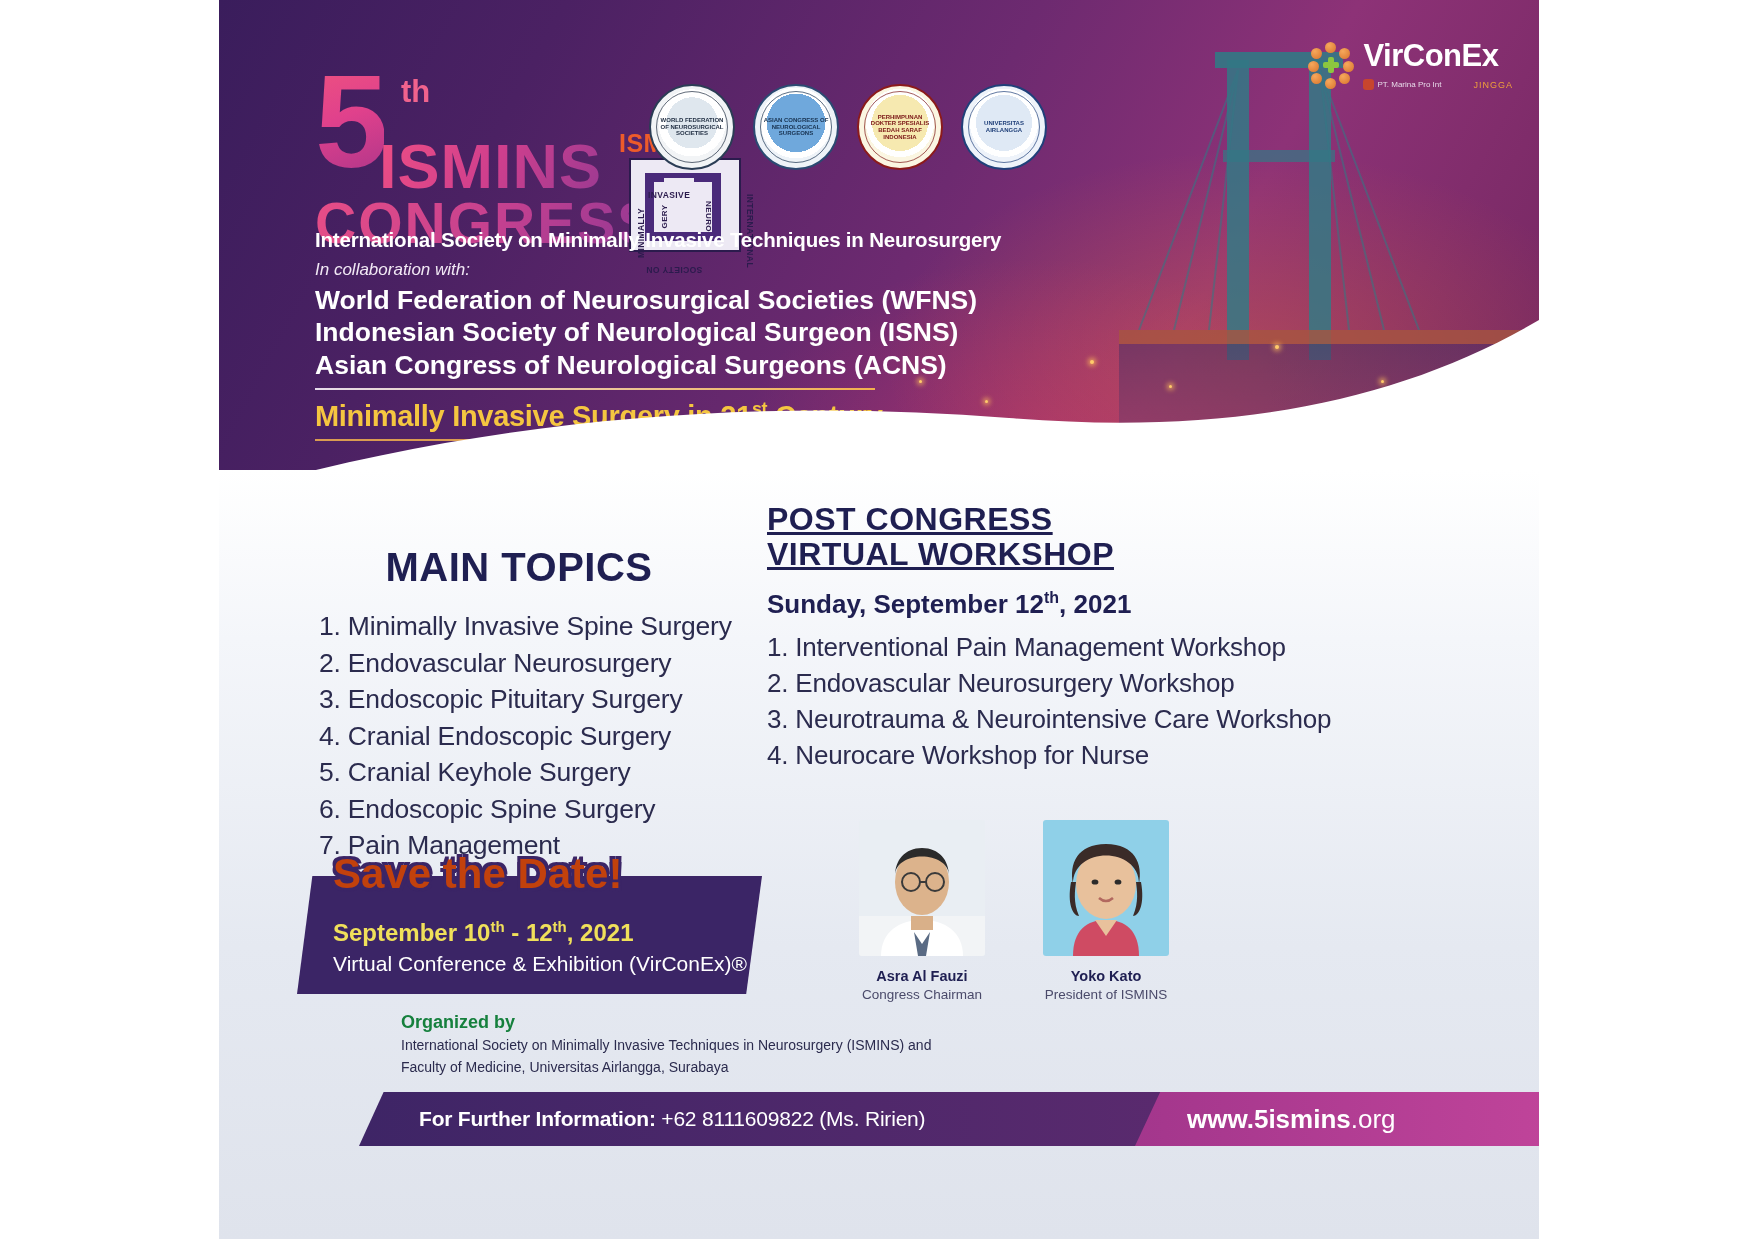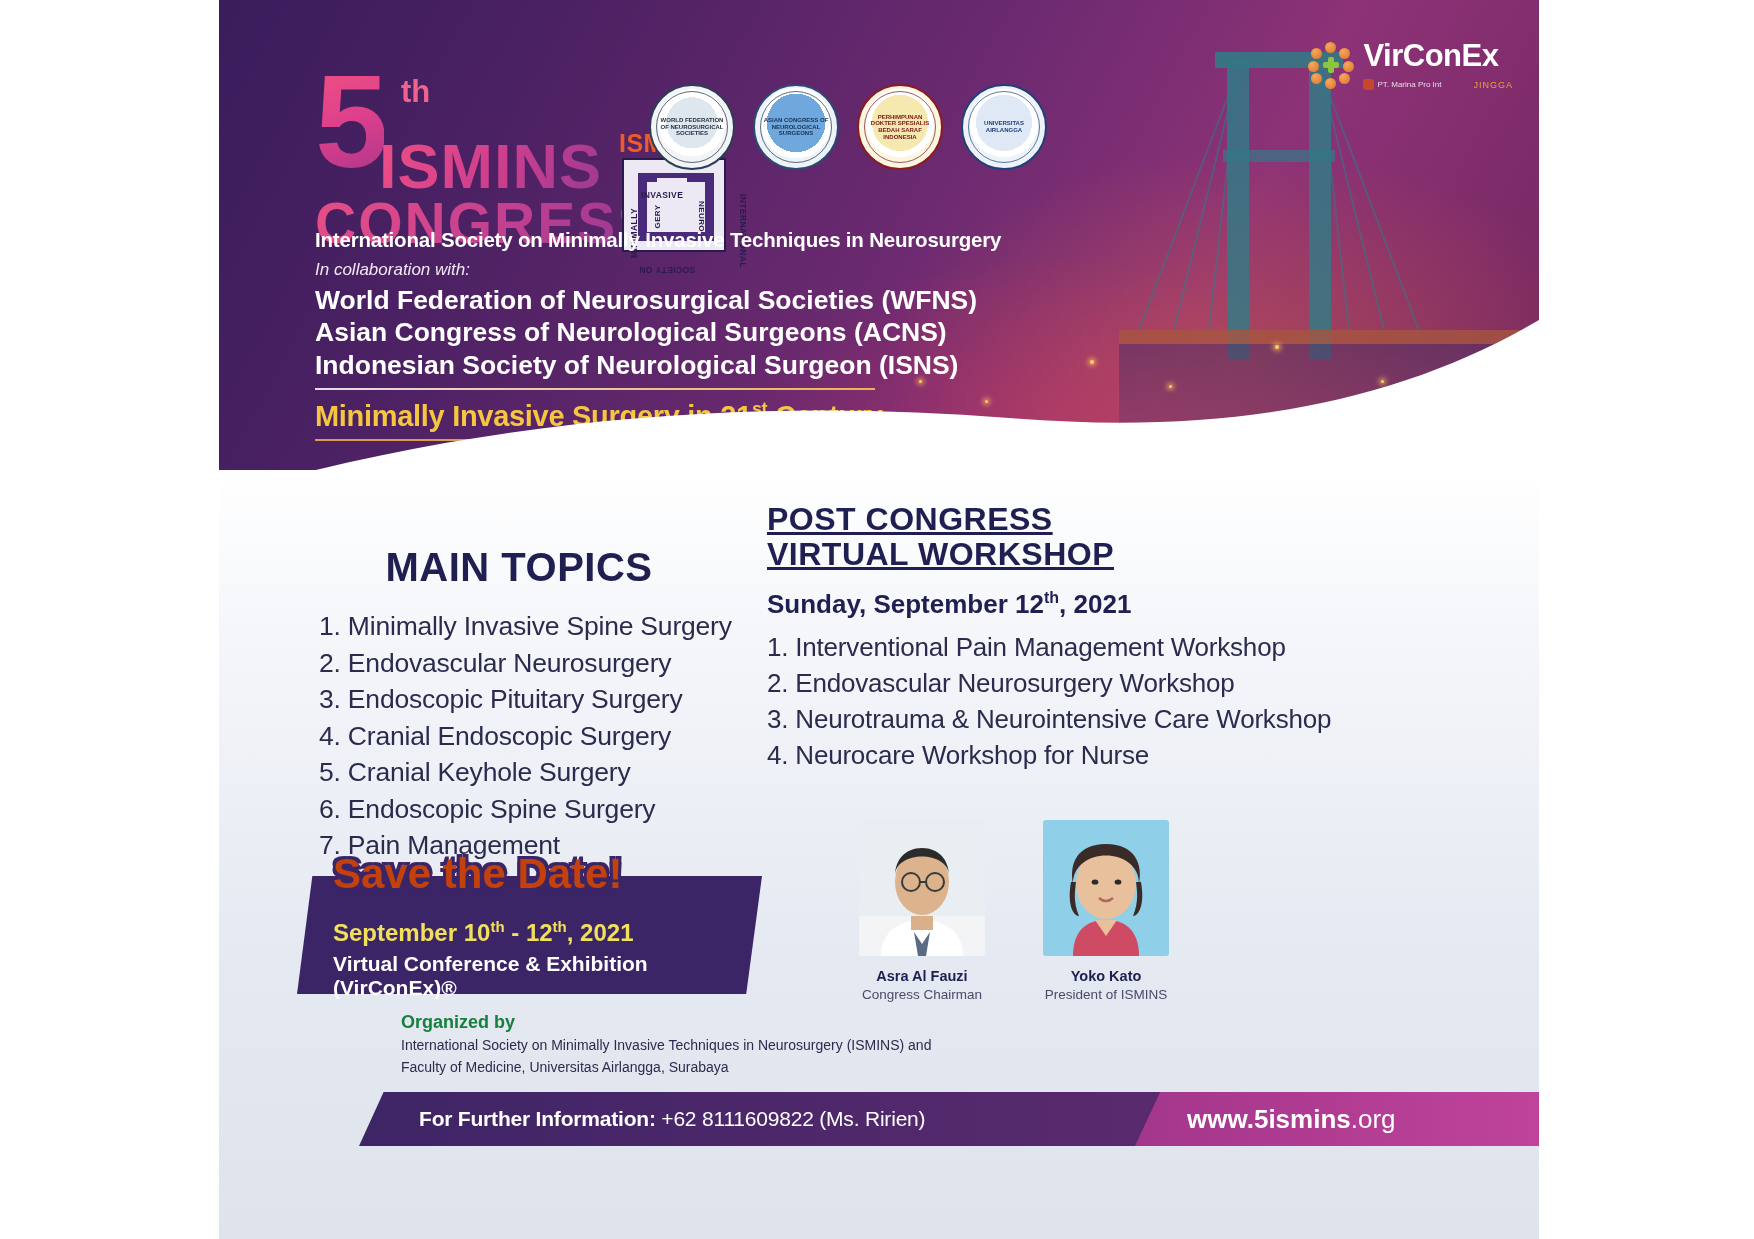--- a/index.html
+++ b/index.html
@@ -46,21 +46,21 @@
                 -webkit-background-clip:text; background-clip:text; color:transparent; }
   .congress-big { position:absolute; left:0; top:128px; font-size:57px; font-weight:bold;
                   letter-spacing:2px;
                   background:linear-gradient(120deg,#e94e86 0%,#c24090 55%,#8e3794 100%);
                   -webkit-background-clip:text; background-clip:text; color:transparent; }
 
   
   .ismins-mark { position:absolute; left:300px; top:70px; width:108px; height:120px; }
   .ismins-word { position:absolute; left:4px; top:-3px; font-size:25px; font-weight:bold;
                  color:#ee5b2a; letter-spacing:.5px; }
-  .ismins-box { position:absolute; left:7px; top:26px; width:104px; height:94px;
+  .ismins-box { position:absolute; left:14px; top:26px; width:112px; height:94px;
                 background:#ede9f4; border:2px solid #2b1b4d; }
   .ismins-box .inner { position:absolute; left:14px; top:13px; width:76px; height:68px;
                        border:9px solid #4a2a7a; }
   .ismins-box .inner:after { content:""; position:absolute; left:10px; top:-4px;
                              width:30px; height:34px; background:#ede9f4; }
   .mw { position:absolute; font-size:8.5px; font-weight:bold; color:#2b1b4d; letter-spacing:.4px; }
   .mw.t { left:17px; top:30px; }
   .mw.b { left:15px; top:105px; transform:rotate(180deg); }
   .mw.l { left:-15px; top:68px; transform:rotate(-90deg); }
   .mw.r { left:82px; top:66px; transform:rotate(90deg); }
@@ -127,21 +127,21 @@
   .post-date .sup { font-size:16px; vertical-align:super; }
 
   
   .std { position:absolute; left:78px; top:876px; width:465px; height:118px;
          background:#3b2566; clip-path:polygon(3.3% 0,100% 0,96.6% 100%,0 100%); }
   .std-title { position:absolute; left:36px; top:-26px; font-size:42px; font-weight:bold;
                color:#c2410c; text-shadow:3px 3px 0 #3b2566,-3px 3px 0 #3b2566,
                3px -3px 0 #3b2566,-3px -3px 0 #3b2566, 0 4px 0 #3b2566; }
   .std-date { position:absolute; left:36px; top:42px; font-size:24px; color:#f0e05a; font-weight:bold; }
   .std-date .sup { font-size:15px; vertical-align:super; }
-  .std-sub { position:absolute; left:36px; top:76px; font-size:21px; color:#ffffff; font-weight:bold; }
+  .std-sub { position:absolute; left:36px; top:76px; font-size:21px; color:#ffffff; font-weight:normal; }
 
   
   .speakers { position:absolute; left:640px; top:820px; display:flex; gap:58px; }
   .spk { width:126px; text-align:center; }
   .spk-photo { width:126px; height:136px; border-radius:3px; overflow:hidden; position:relative; }
   .spk-name { margin-top:12px; font-size:14.5px; font-weight:bold; color:#1f1f52; }
   .spk-role { margin-top:3px; font-size:13.5px; color:#4a4a6a; }
 
   
   .org { position:absolute; left:182px; top:1012px; }
@@ -272,22 +272,22 @@
             </span>
             <span class="jingga">JINGGA</span>
           </div>
         </div>
       </div>
 
       <div class="hero-text">
         <div class="h-soc">International Society on Minimally Invasive Techniques in Neurosurgery</div>
         <div class="h-collab">In collaboration with:</div>
         <div class="h-org">World Federation of Neurosurgical Societies (WFNS)</div>
+        <div class="h-org" style="margin-top:0">Indonesian Society of Neurological Surgeon (ISNS)</div>
         <div class="h-org" style="margin-top:0">Asian Congress of Neurological Surgeons (ACNS)</div>
-        <div class="h-org" style="margin-top:0">Indonesian Society of Neurological Surgeon (ISNS)</div>
         <div class="h-rule"></div>
         <div class="h-tag">
           <span>Minimally Invasive Surgery in 21</span><span class="sup">st</span><span> Century</span>
         </div>
         <div class="h-rule2"></div>
       </div>
 
       <svg class="wave" viewBox="0 0 1320 290" preserveAspectRatio="none" style="pointer-events:none">
         <path d="M0,290 L0,196 C250,122 520,96 790,118 C1010,136 1180,102 1320,20 L1320,290 Z" fill="#ffffff"></path>
       </svg>

